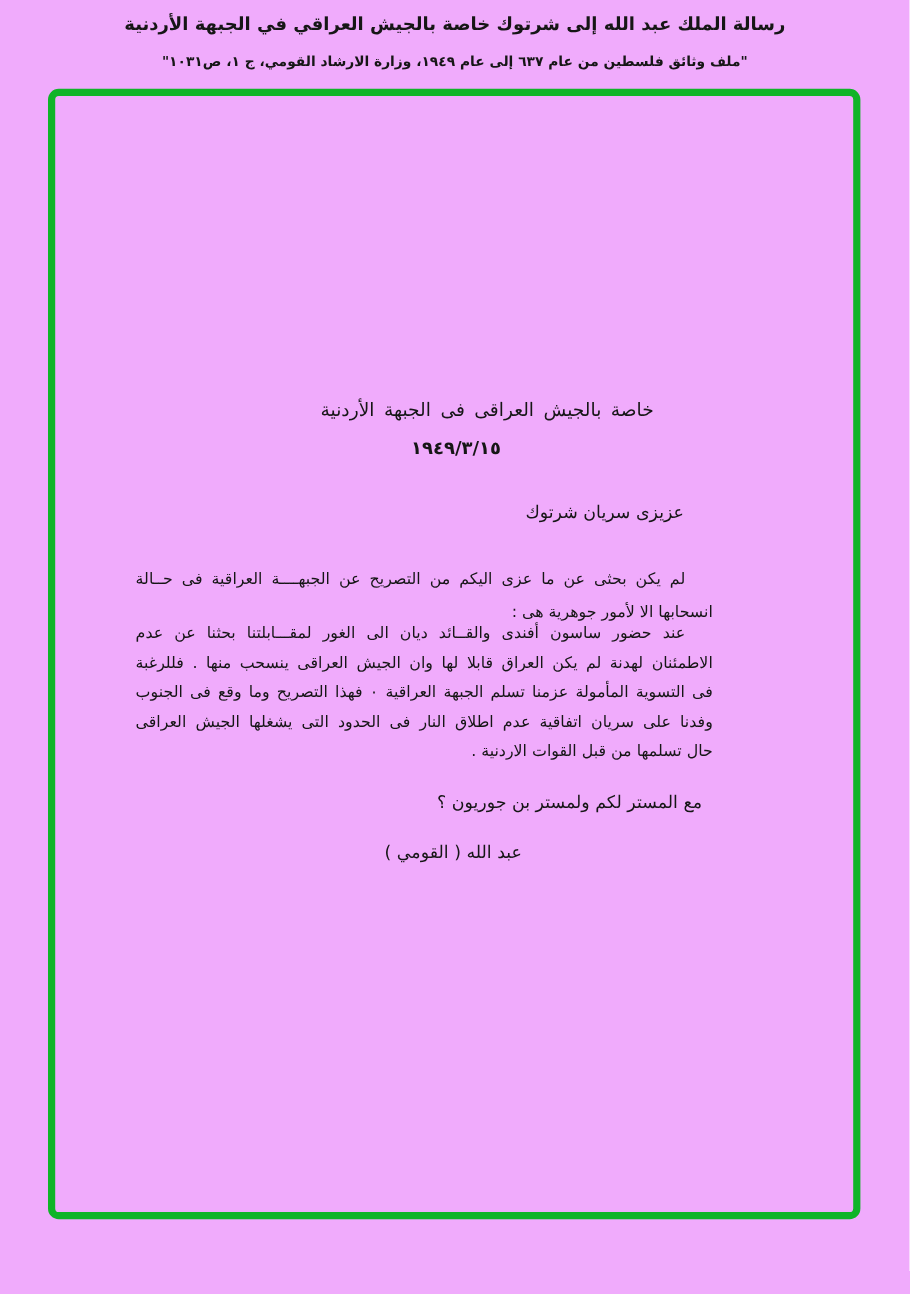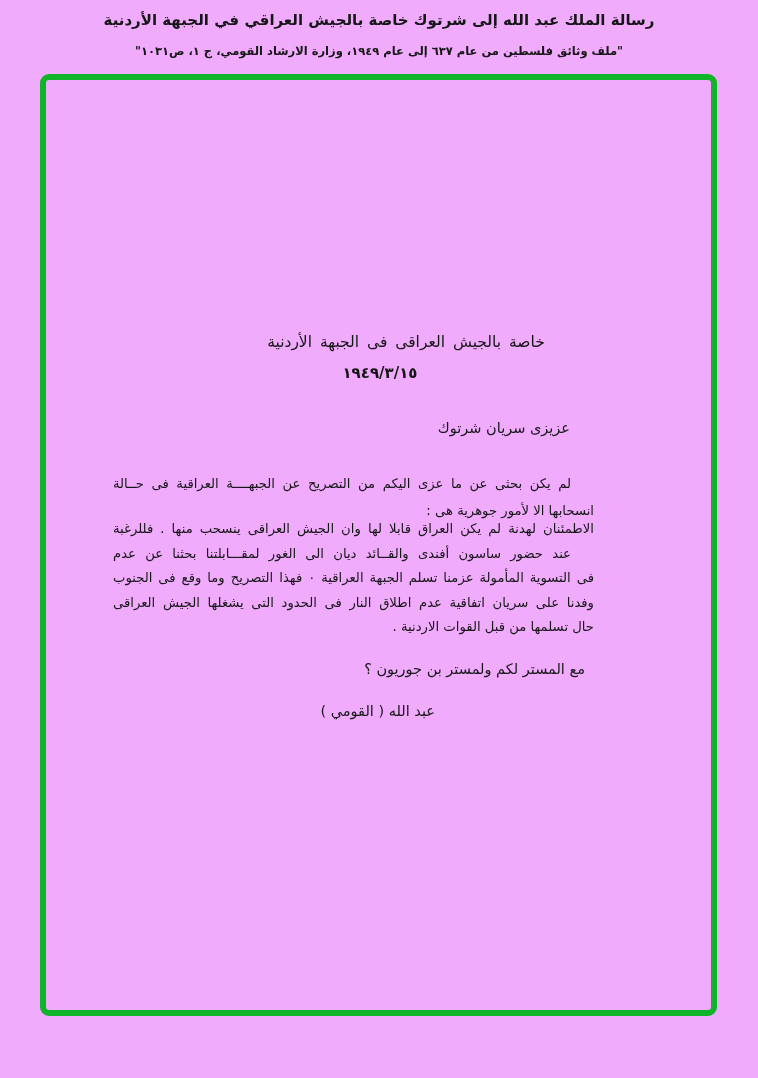--- a/index.html
+++ b/index.html
@@ -113,22 +113,22 @@
   <div class="abs ldate">١٩٤٩/٣/١٥</div>
 
   <div class="abs salutation">عزيزى سريان شرتوك</div>
 
   <div class="abs para para1">
     <div class="line first">لم يكن بحثى عن ما عزى اليكم من التصريح عن الجبهــــة العراقية فى حــالة</div>
     <div class="line last">انسحابها الا لأمور جوهرية هى :</div>
   </div>
 
   <div class="abs para para2">
+    <div class="line first">عند حضور ساسون أفندى والقــائد ديان الى الغور لمقـــابلتنا بحثنا عن عدم</div>
     <div class="line">الاطمئنان لهدنة لم يكن العراق قابلا لها وان الجيش العراقى ينسحب منها . فللرغبة</div>
-    <div class="line first">عند حضور ساسون أفندى والقــائد ديان الى الغور لمقـــابلتنا بحثنا عن عدم</div>
     <div class="line">فى التسوية المأمولة عزمنا تسلم الجبهة العراقية ٠ فهذا التصريح وما وقع فى الجنوب</div>
     <div class="line">وفدنا على سريان اتفاقية عدم اطلاق النار فى الحدود التى يشغلها الجيش العراقى</div>
     <div class="line last">حال تسلمها من قبل القوات الاردنية .</div>
   </div>
 
   <div class="abs closing">مع المستر لكم ولمستر بن جوريون ؟</div>
 
   <div class="abs signature">
     <div>عبد الله ( القومي )</div>
   </div>

